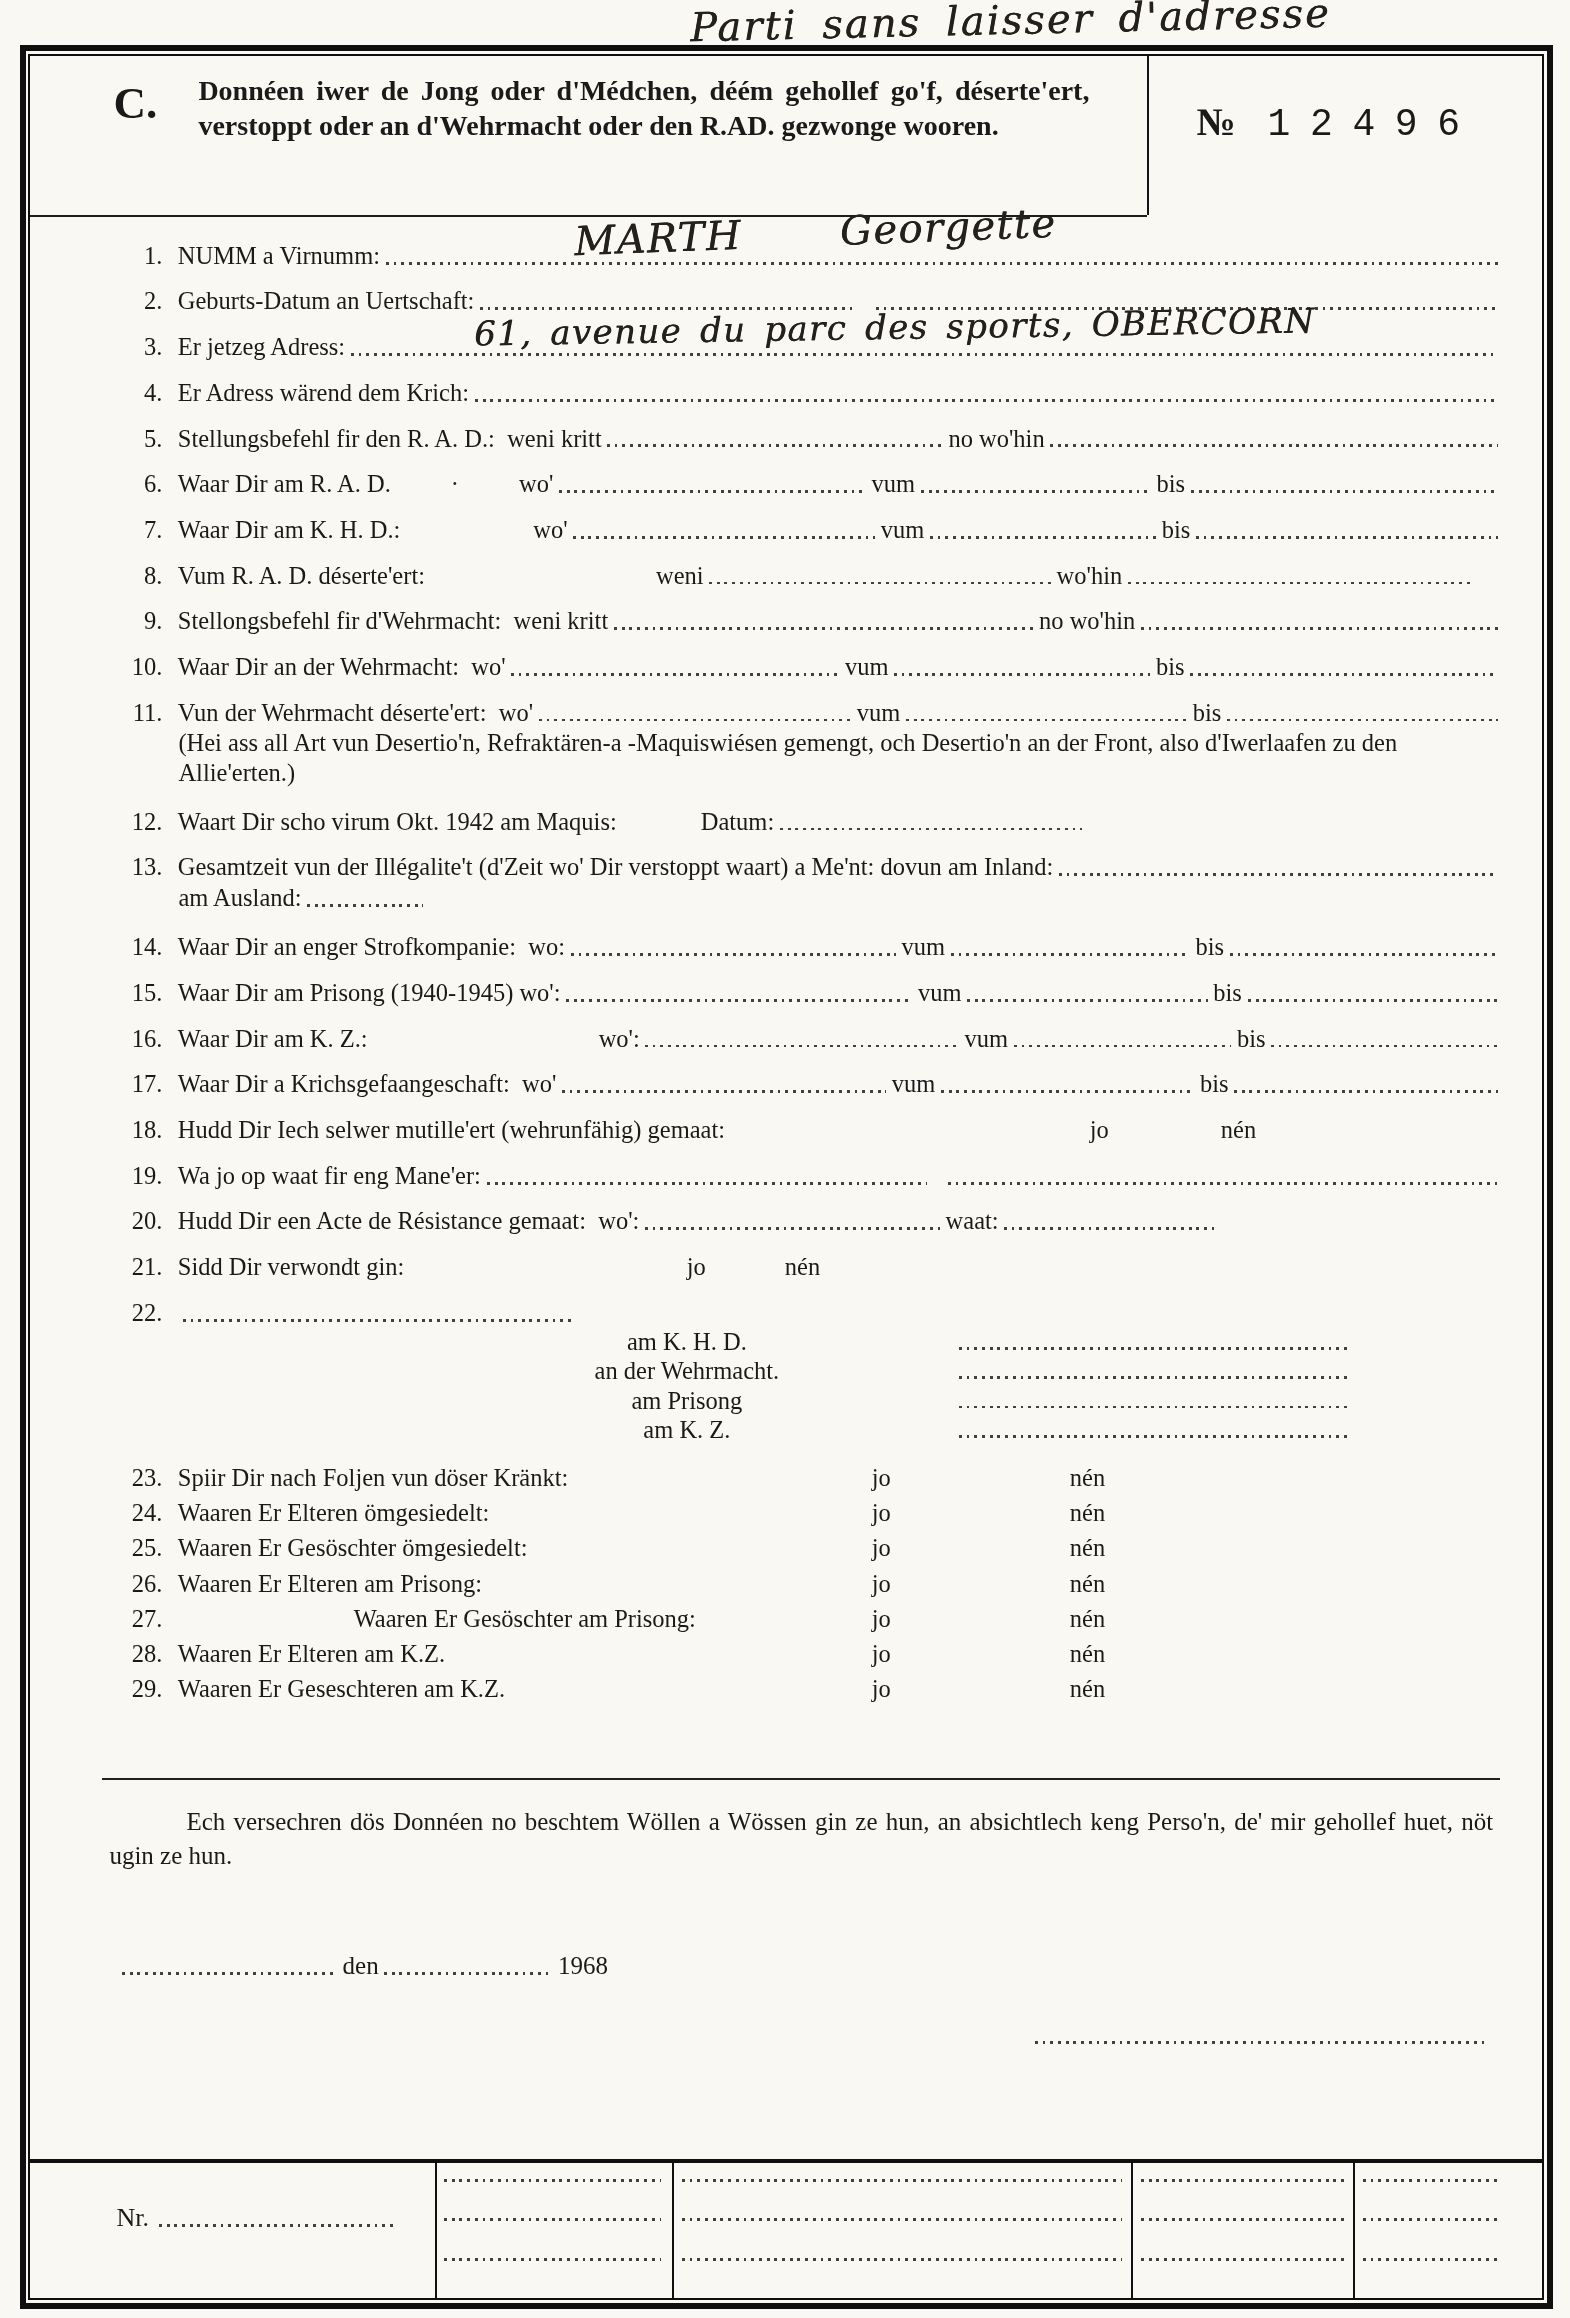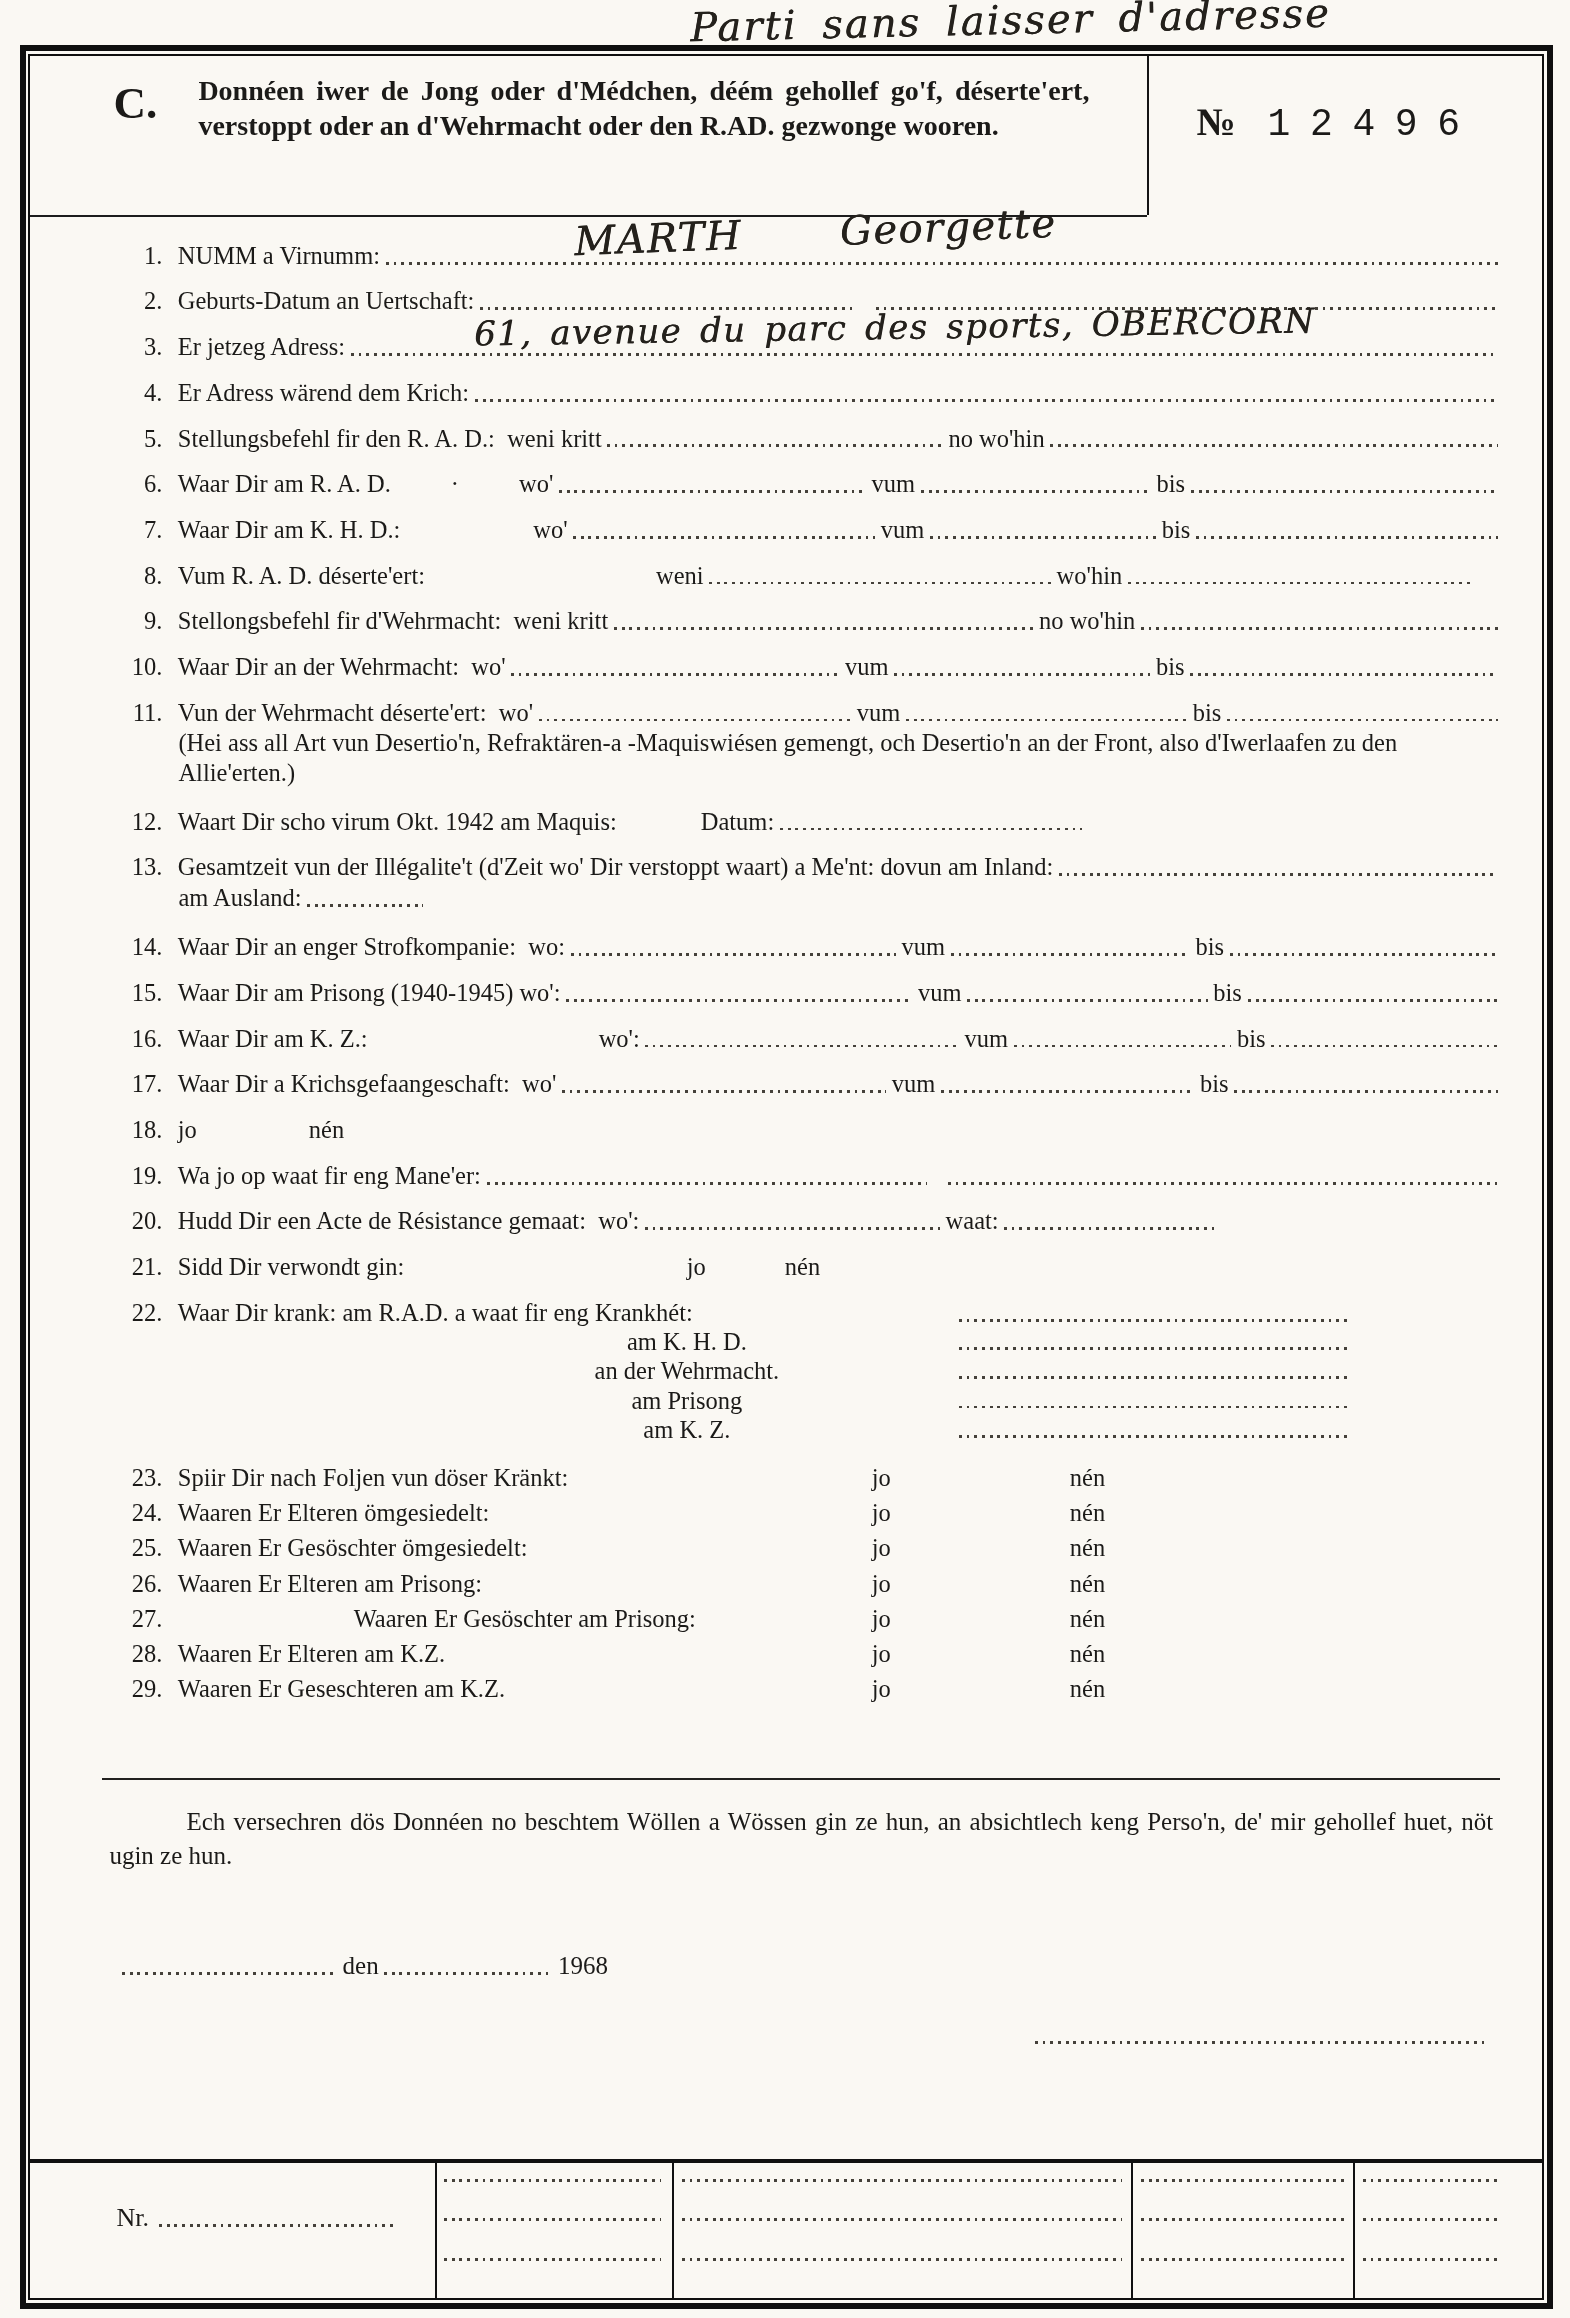--- a/index.html
+++ b/index.html
@@ -223,20 +223,21 @@
               <span class="num">17.</span>
               <span class="lbl">Waar Dir a Krichsgefaangeschaft:  wo'</span>
               <span class="dots" style="flex-grow: 3.2;"></span>
               <span class="lbl">vum</span>
               <span class="dots" style="flex-grow: 2.5;"></span>
               <span class="lbl">bis</span>
               <span class="dots" style="flex-grow: 2.6;"></span>
             </div>
             <div class="row">
               <span class="num">18.</span>
+              <span class="lbl fw" style="width: 912px;">Hudd Dir Iech selwer mutille'ert (wehrunfähig) gemaat:</span>
               <span class="lbl">jo</span>
               <span class="sp" style="width: 112px;"></span>
               <span class="lbl">nén</span>
             </div>
             <div class="row">
               <span class="num">19.</span>
               <span class="lbl">Wa jo op waat fir eng Mane'er:</span>
               <span class="dots" style="flex-grow: 4;"></span>
               <span class="sp" style="width: 9.8px;"></span>
               <span class="dots" style="flex-grow: 5;"></span>
@@ -250,21 +251,20 @@
             </div>
             <div class="row">
               <span class="num">21.</span>
               <span class="lbl fw" style="width: 509px;">Sidd Dir verwondt gin:</span>
               <span class="lbl">jo</span>
               <span class="sp" style="width: 79px;"></span>
               <span class="lbl">nén</span>
             </div>
             <div class="row mb0">
               <span class="num">22.</span>
-              <span class="lbl fw" style="width: 776px;">Waar Dir krank: am R.A.D. a waat fir eng Krankhét:</span>
               <span class="dots dfix" style="width: 393px;"></span>
             </div>
             <div class="row sub">
               <span class="lbl fw" style="width: 533px;">am K. H. D.</span>
               <span class="dots dfix" style="width: 393px;"></span>
             </div>
             <div class="row sub">
               <span class="lbl fw" style="width: 533px;">an der Wehrmacht.</span>
               <span class="dots dfix" style="width: 393px;"></span>
             </div>

